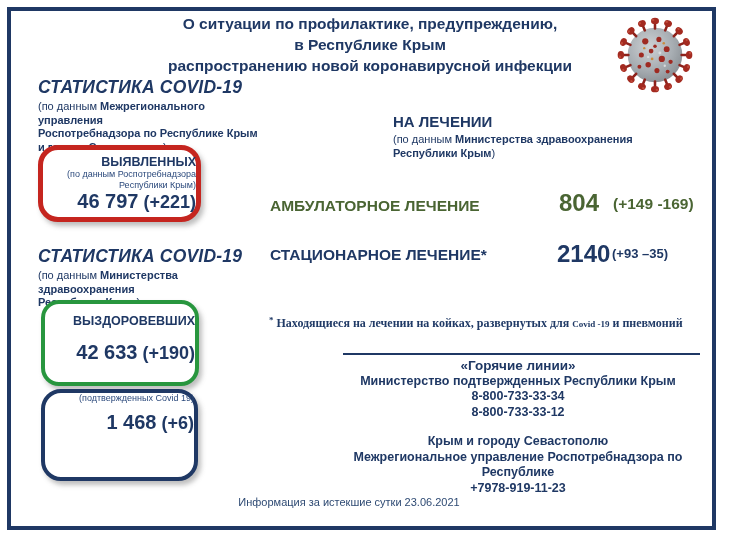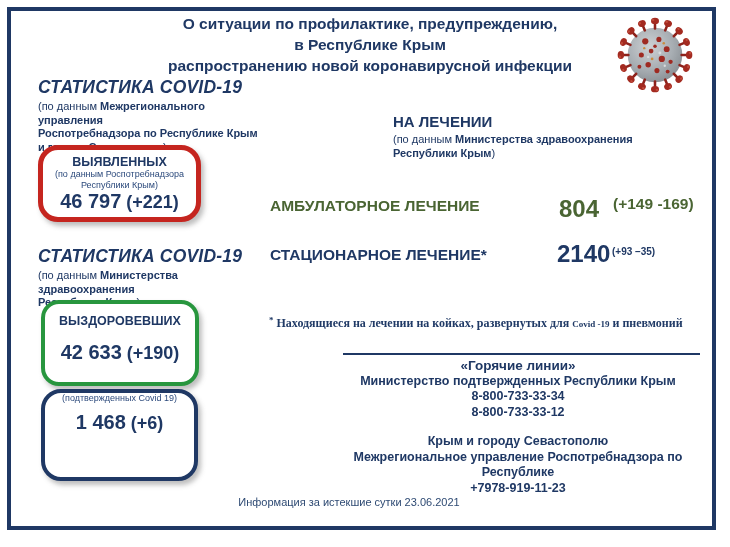--- a/index.html
+++ b/index.html
@@ -21,21 +21,21 @@
   }
   .virus { position:absolute; left:616px; top:16px; width:78px; height:78px; }
   
   .sec-title { font-weight:bold; font-size:17.5px; letter-spacing:0.2px;font-style:italic; }
   .sec-src  { font-size:11px; line-height:13.5px; margin-top:2px; color:#1f3864; }
   .sec-src b { font-weight:bold; }
   .sec1 { position:absolute; left:38px; top:77px; width:230px; }
   .sec2 { position:absolute; left:38px; top:246px; width:230px; }
 
   .stat-box {
-    position:absolute; background:#fff; text-align:center;
+    position:absolute; background:#fff; text-align:right;
     box-shadow:3px 4px 5px rgba(110,110,110,0.45);
   }
   .box-detected {
     left:38px; top:145px; width:163px; height:77px;
     border:5px solid #c5251f; border-radius:20px;
   }
   .box-recovered {
     left:41px; top:300px; width:158px; height:86px;
     border:4px solid #28963e; border-radius:18px;
   }
@@ -51,25 +51,25 @@
   .value-row { white-space:nowrap; }
   .box-detected .value-row { margin-top:0px; }
   .box-recovered .value-row { margin-top:13px; }
   .box-deceased .value-row { margin-top:7px; }
   .big-num  { font-weight:bold; font-size:20px; }
   .big-delta{ font-weight:bold; font-size:18px; }
   
   .treat-title { position:absolute; left:393px; top:113px; font-weight:bold; font-size:15px; }
   .treat-src   { position:absolute; left:393px; top:133px; font-size:11px; line-height:13.5px; }
   .amb-label { position:absolute; left:270px; top:197px; font-weight:bold; font-size:15.5px; color:#4a6533; }
-  .amb-value { position:absolute; left:559px; top:189px; font-weight:bold; font-size:24px; color:#4a6533;margin-top:6px; }
+  .amb-value { position:absolute; left:559px; top:189px; font-weight:bold; font-size:24px; color:#4a6533; }
   .amb-delta { position:absolute; left:613px; top:195px; font-weight:bold; font-size:15.5px; color:#4a6533; }
   .sta-label { position:absolute; left:270px; top:246px; font-weight:bold; font-size:15.5px; color:#1f3864; }
   .sta-value { position:absolute; left:557px; top:240px; font-weight:bold; font-size:24px; color:#1f3864; }
-  .sta-delta { position:absolute; left:612px; top:246px; font-weight:bold; font-size:10px; color:#1f3864; }
+  .sta-delta { position:absolute; left:612px; top:246px; font-weight:bold; font-size:13px; color:#1f3864; }
   .footnote {
     position:absolute; left:269px; top:315px; width:430px;
     font-family:"Liberation Serif", serif; font-weight:bold; font-size:12px; color:#203a66;
   }
   .footnote .star { font-size:9px; vertical-align:4px; }
   .footnote .covid { font-size:9px; }
   .divider { position:absolute; left:343px; top:353px; width:357px; height:2px; background:#1f3864; }
   
   .hotlines {
     position:absolute; left:320px; top:358px; width:396px;

